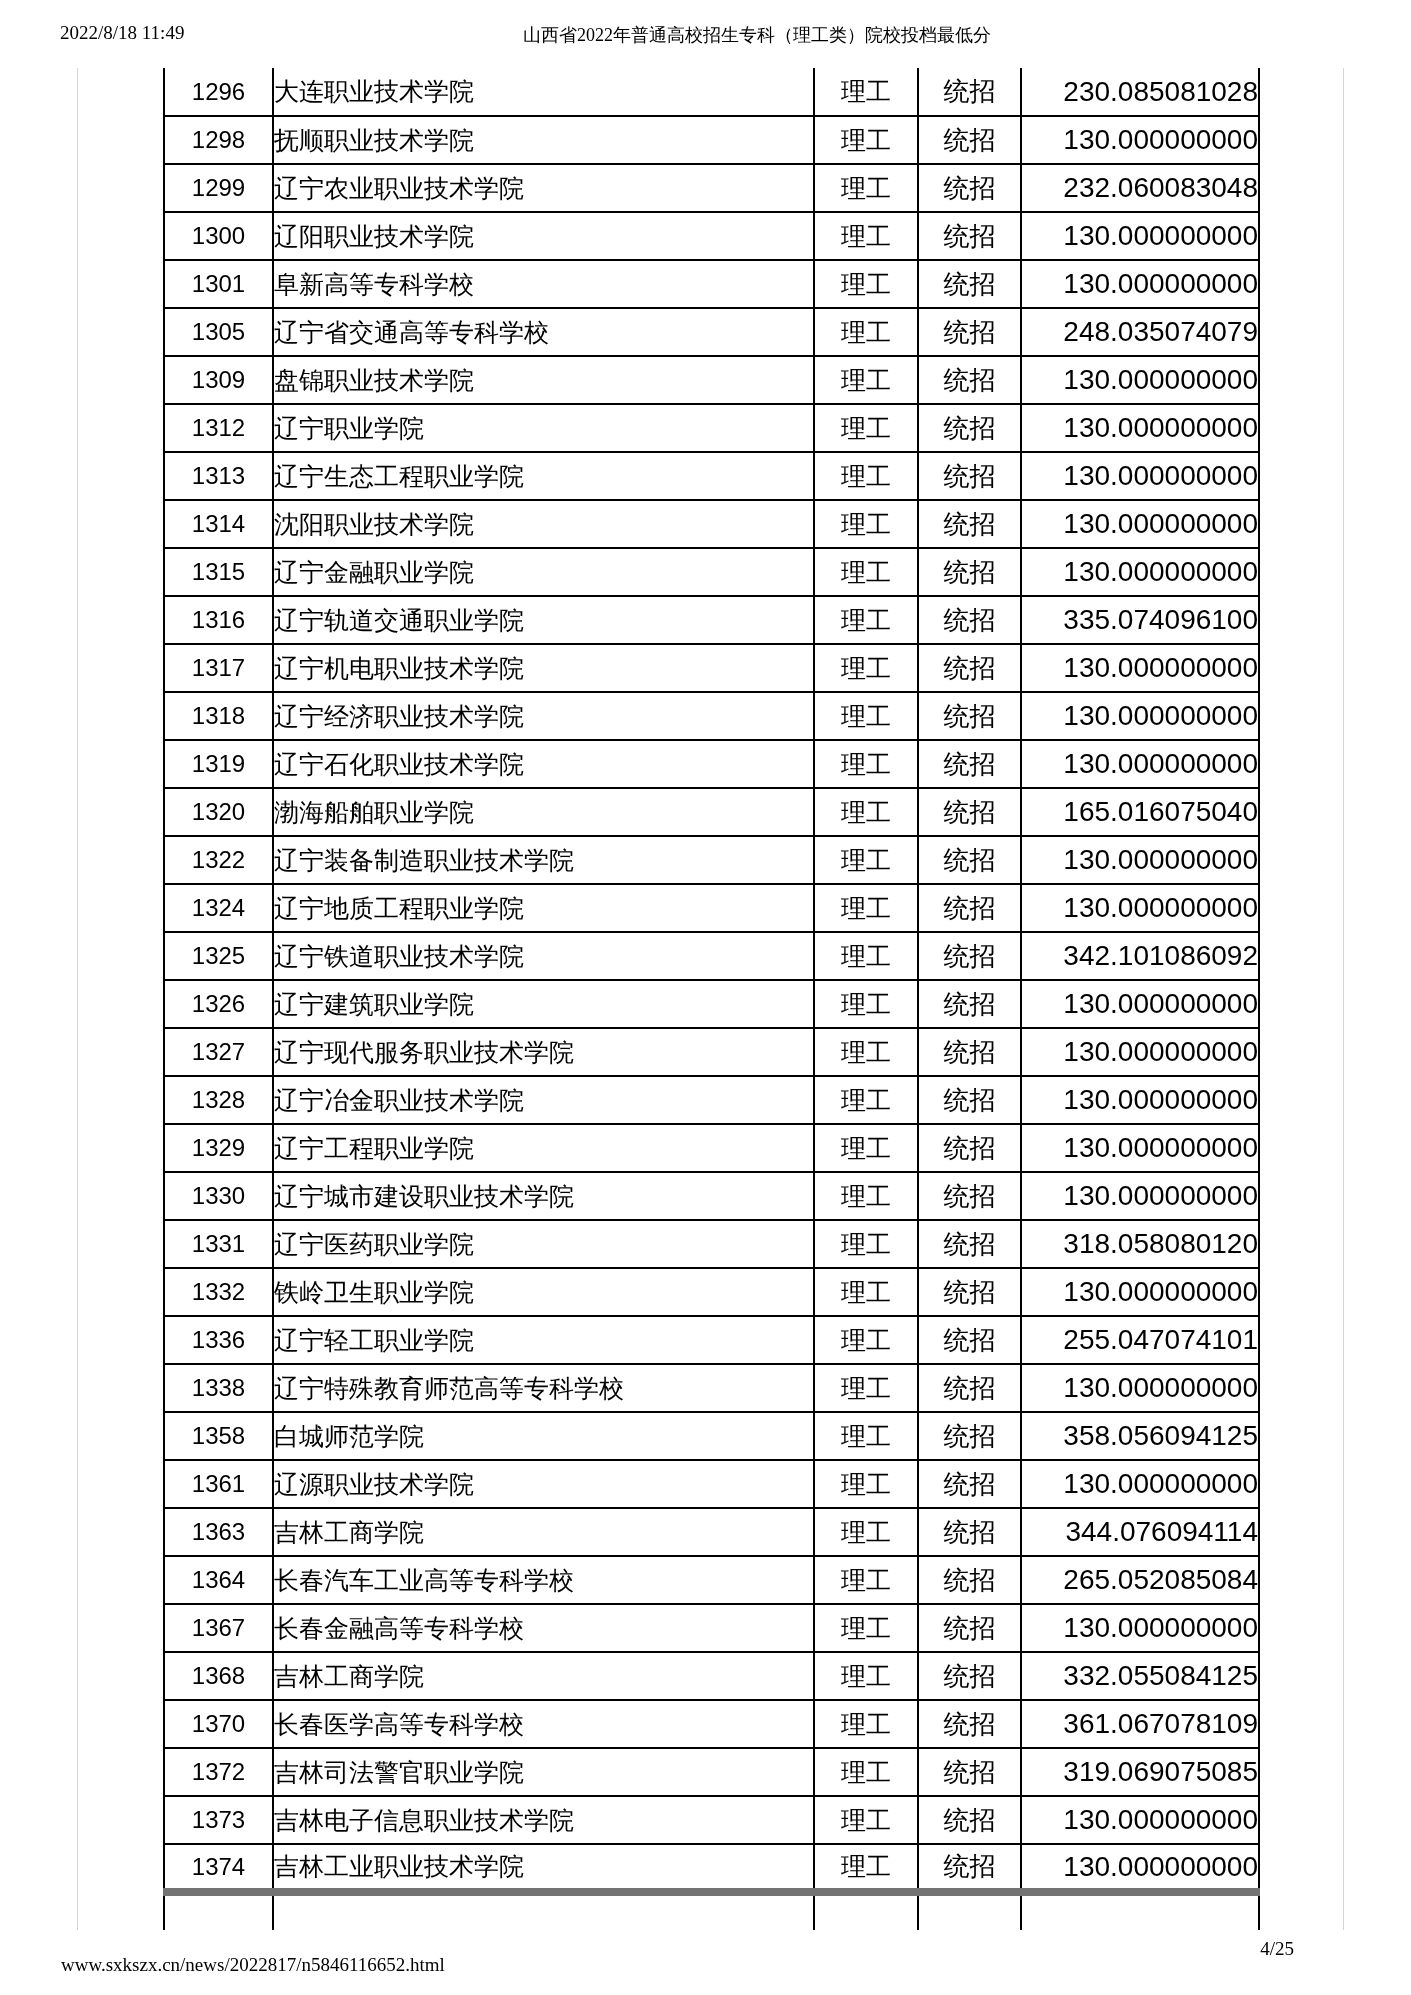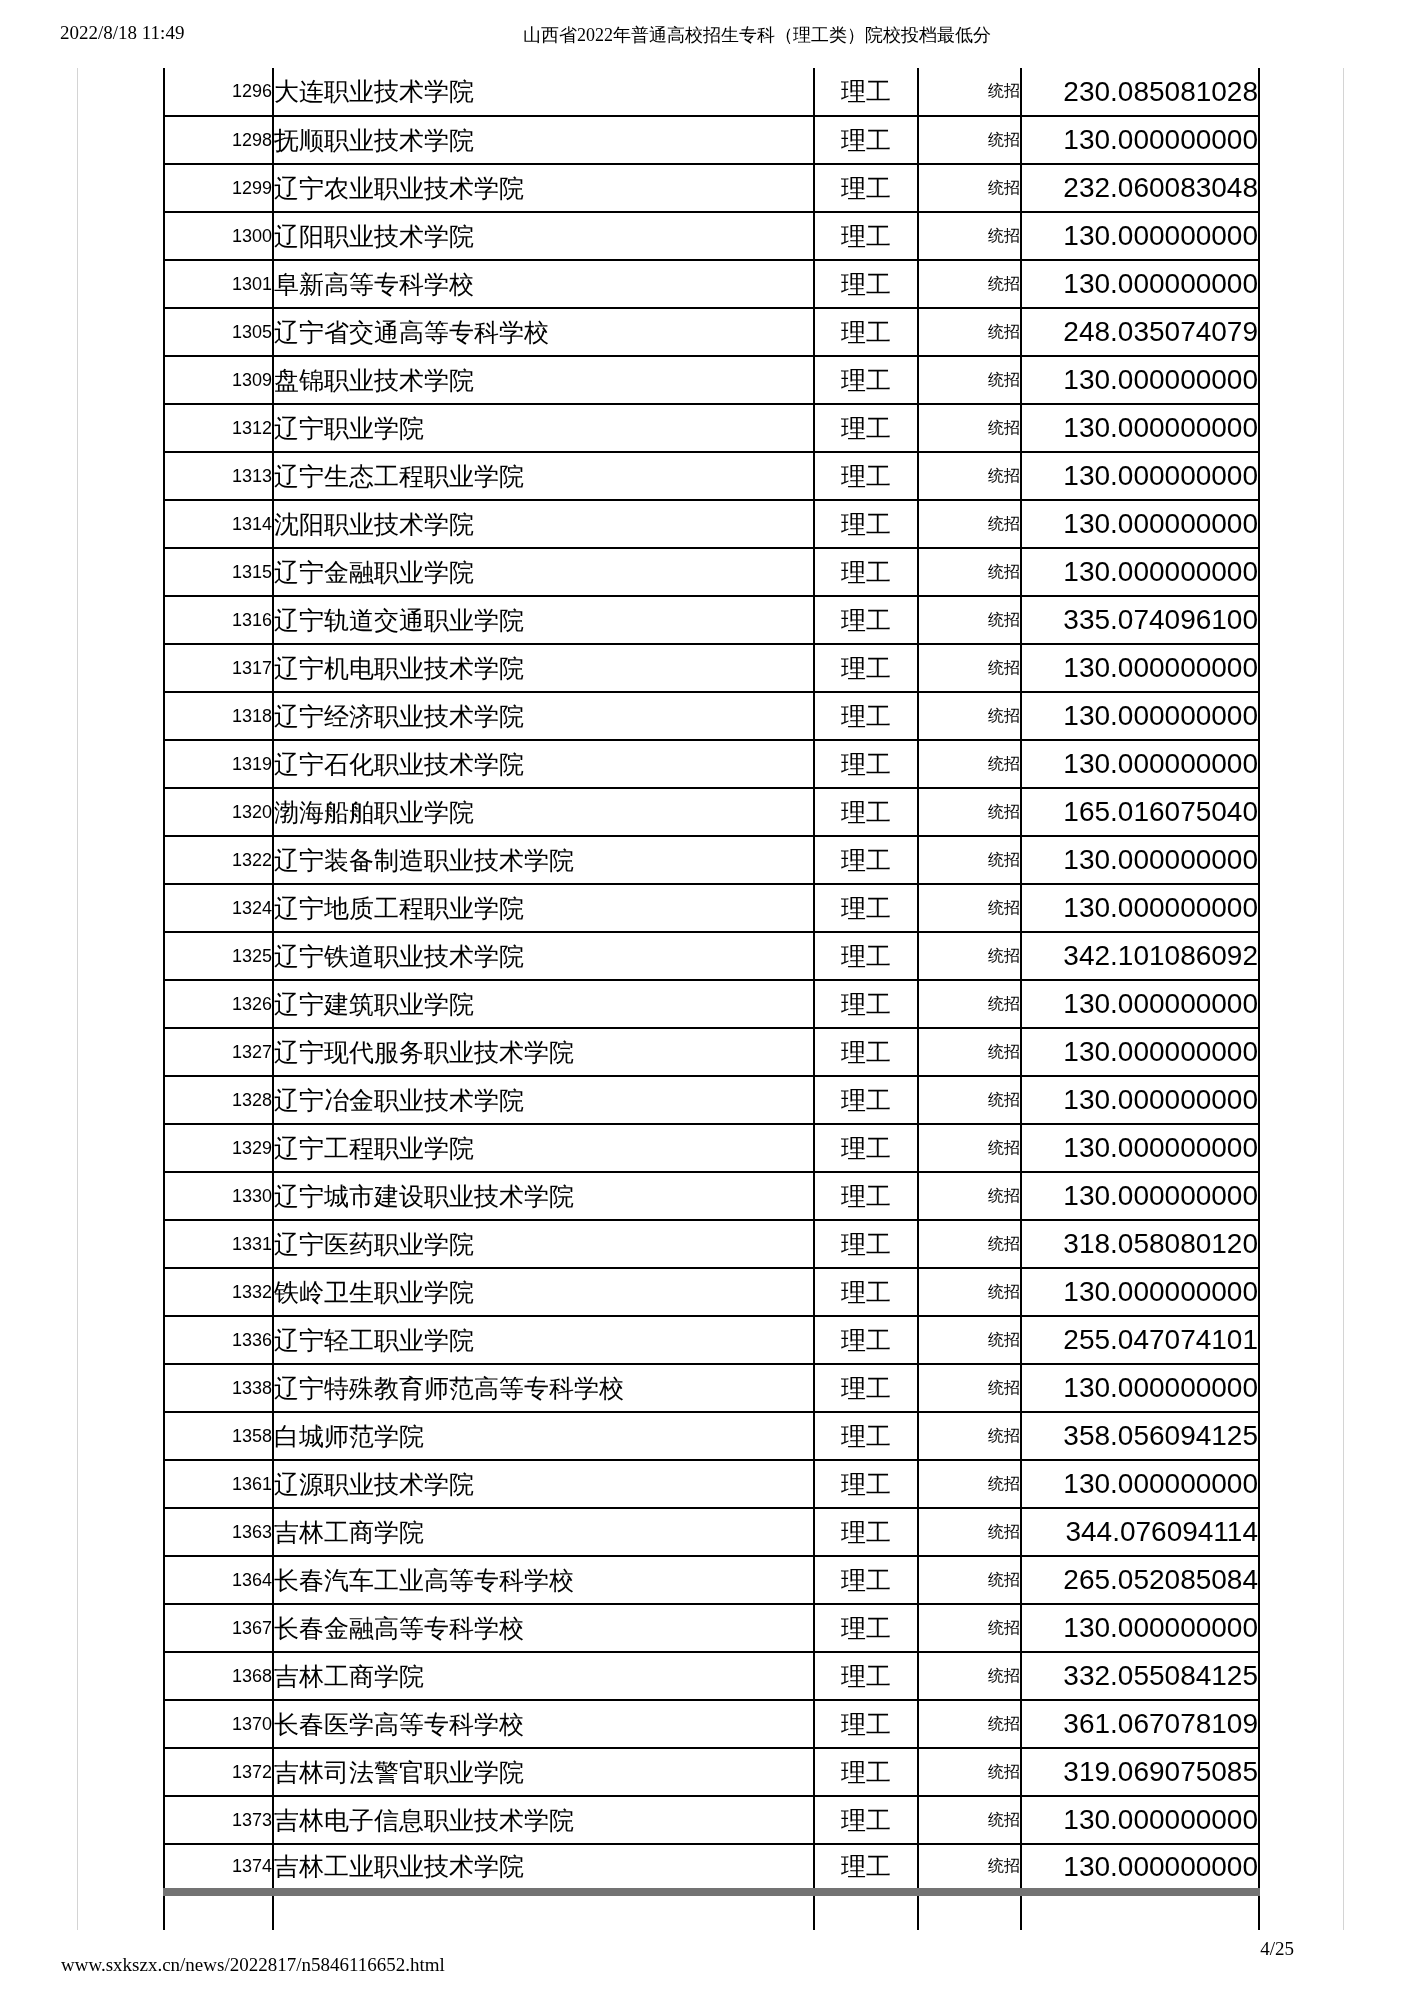--- a/index.html
+++ b/index.html
@@ -33,24 +33,24 @@
   }
   table.scores td{
     border:2px solid #000;
     padding:0;box-sizing:border-box;
     height:48px;vertical-align:middle;
     overflow:hidden;white-space:nowrap;
   }
   table.scores tr:first-child td{border-top:none;}
   table.scores tr.last td{border-bottom:8px solid #737373;}
   table.scores tr.partial td{height:38px;border-bottom:none;}
-  td.c0{text-align:right;font-size:18px;}
+  td.c0{text-align:center;font-size:24px;}
   td.c1{text-align:left;font-size:25px;padding-left:11px;}
   td.c2{text-align:center;font-size:25px;}
-  td.c3{text-align:right;font-size:16px;margin-left:40px;}
+  td.c3{text-align:center;font-size:26px;margin-left:40px;}
   td.c4{text-align:right;font-size:28px;padding-right:8px;}
   .footer-url{
     position:absolute;left:61px;top:1954px;
     font-size:19px;white-space:nowrap;text-align:right;
   }
   .footer-page{
     position:absolute;right:63px;top:1938px;
     font-size:19px;white-space:nowrap;
   }
 </style>

